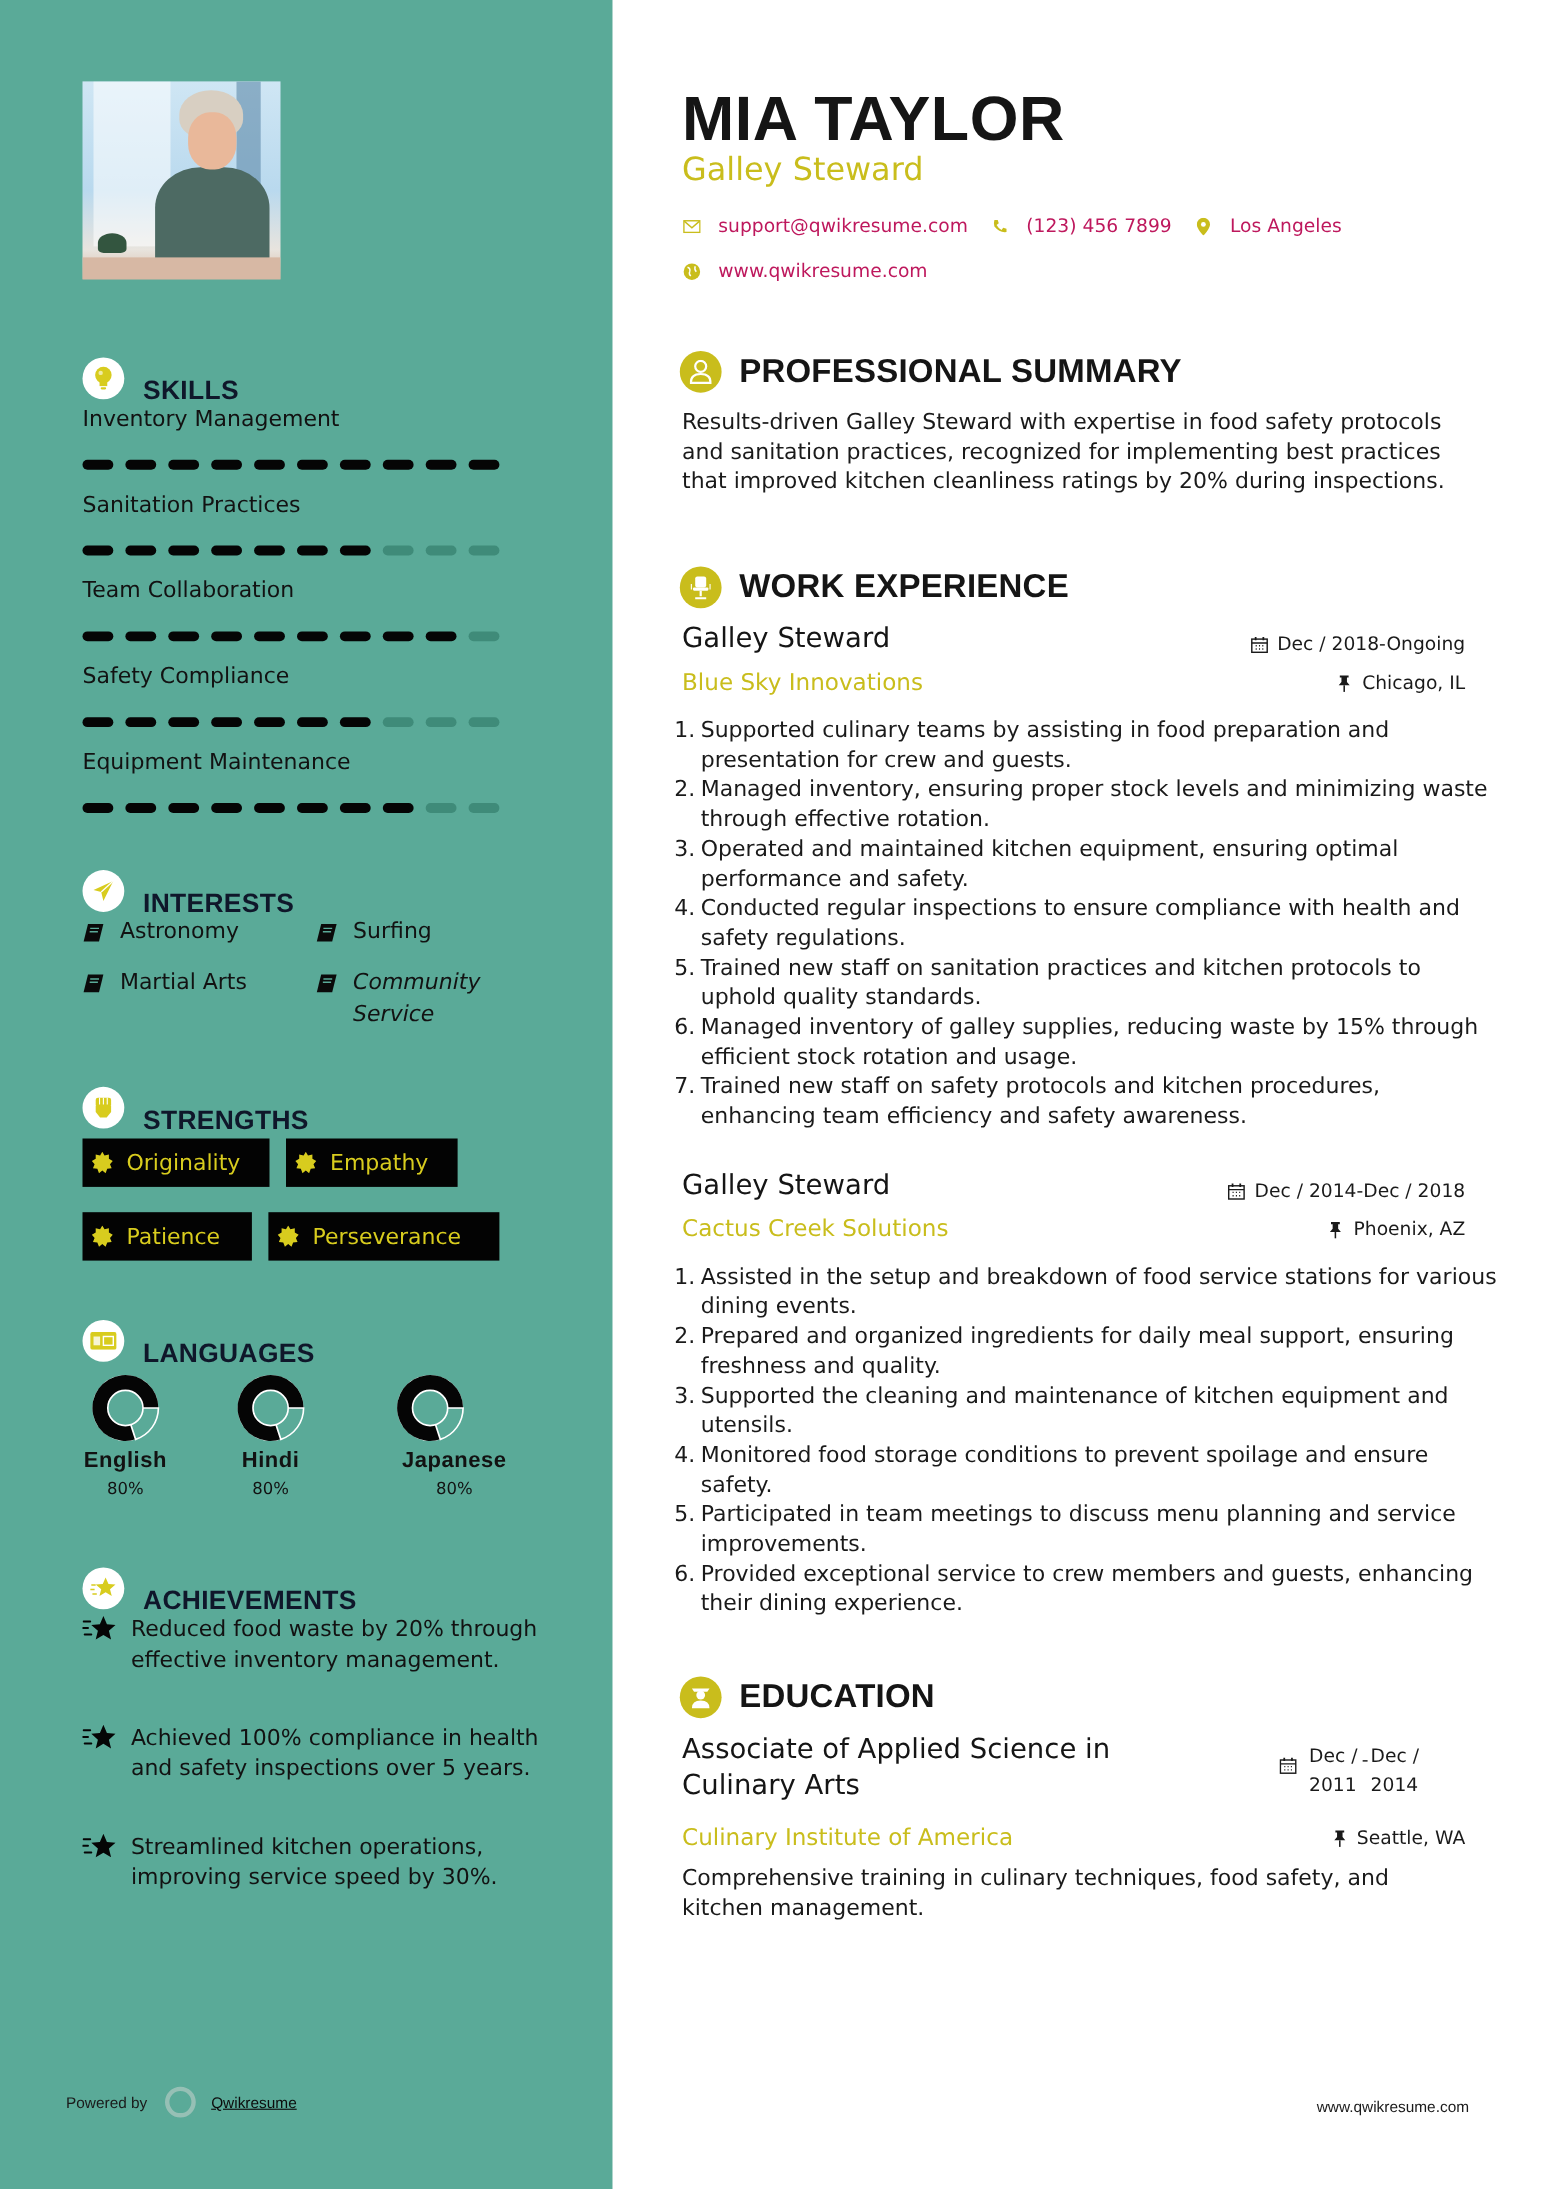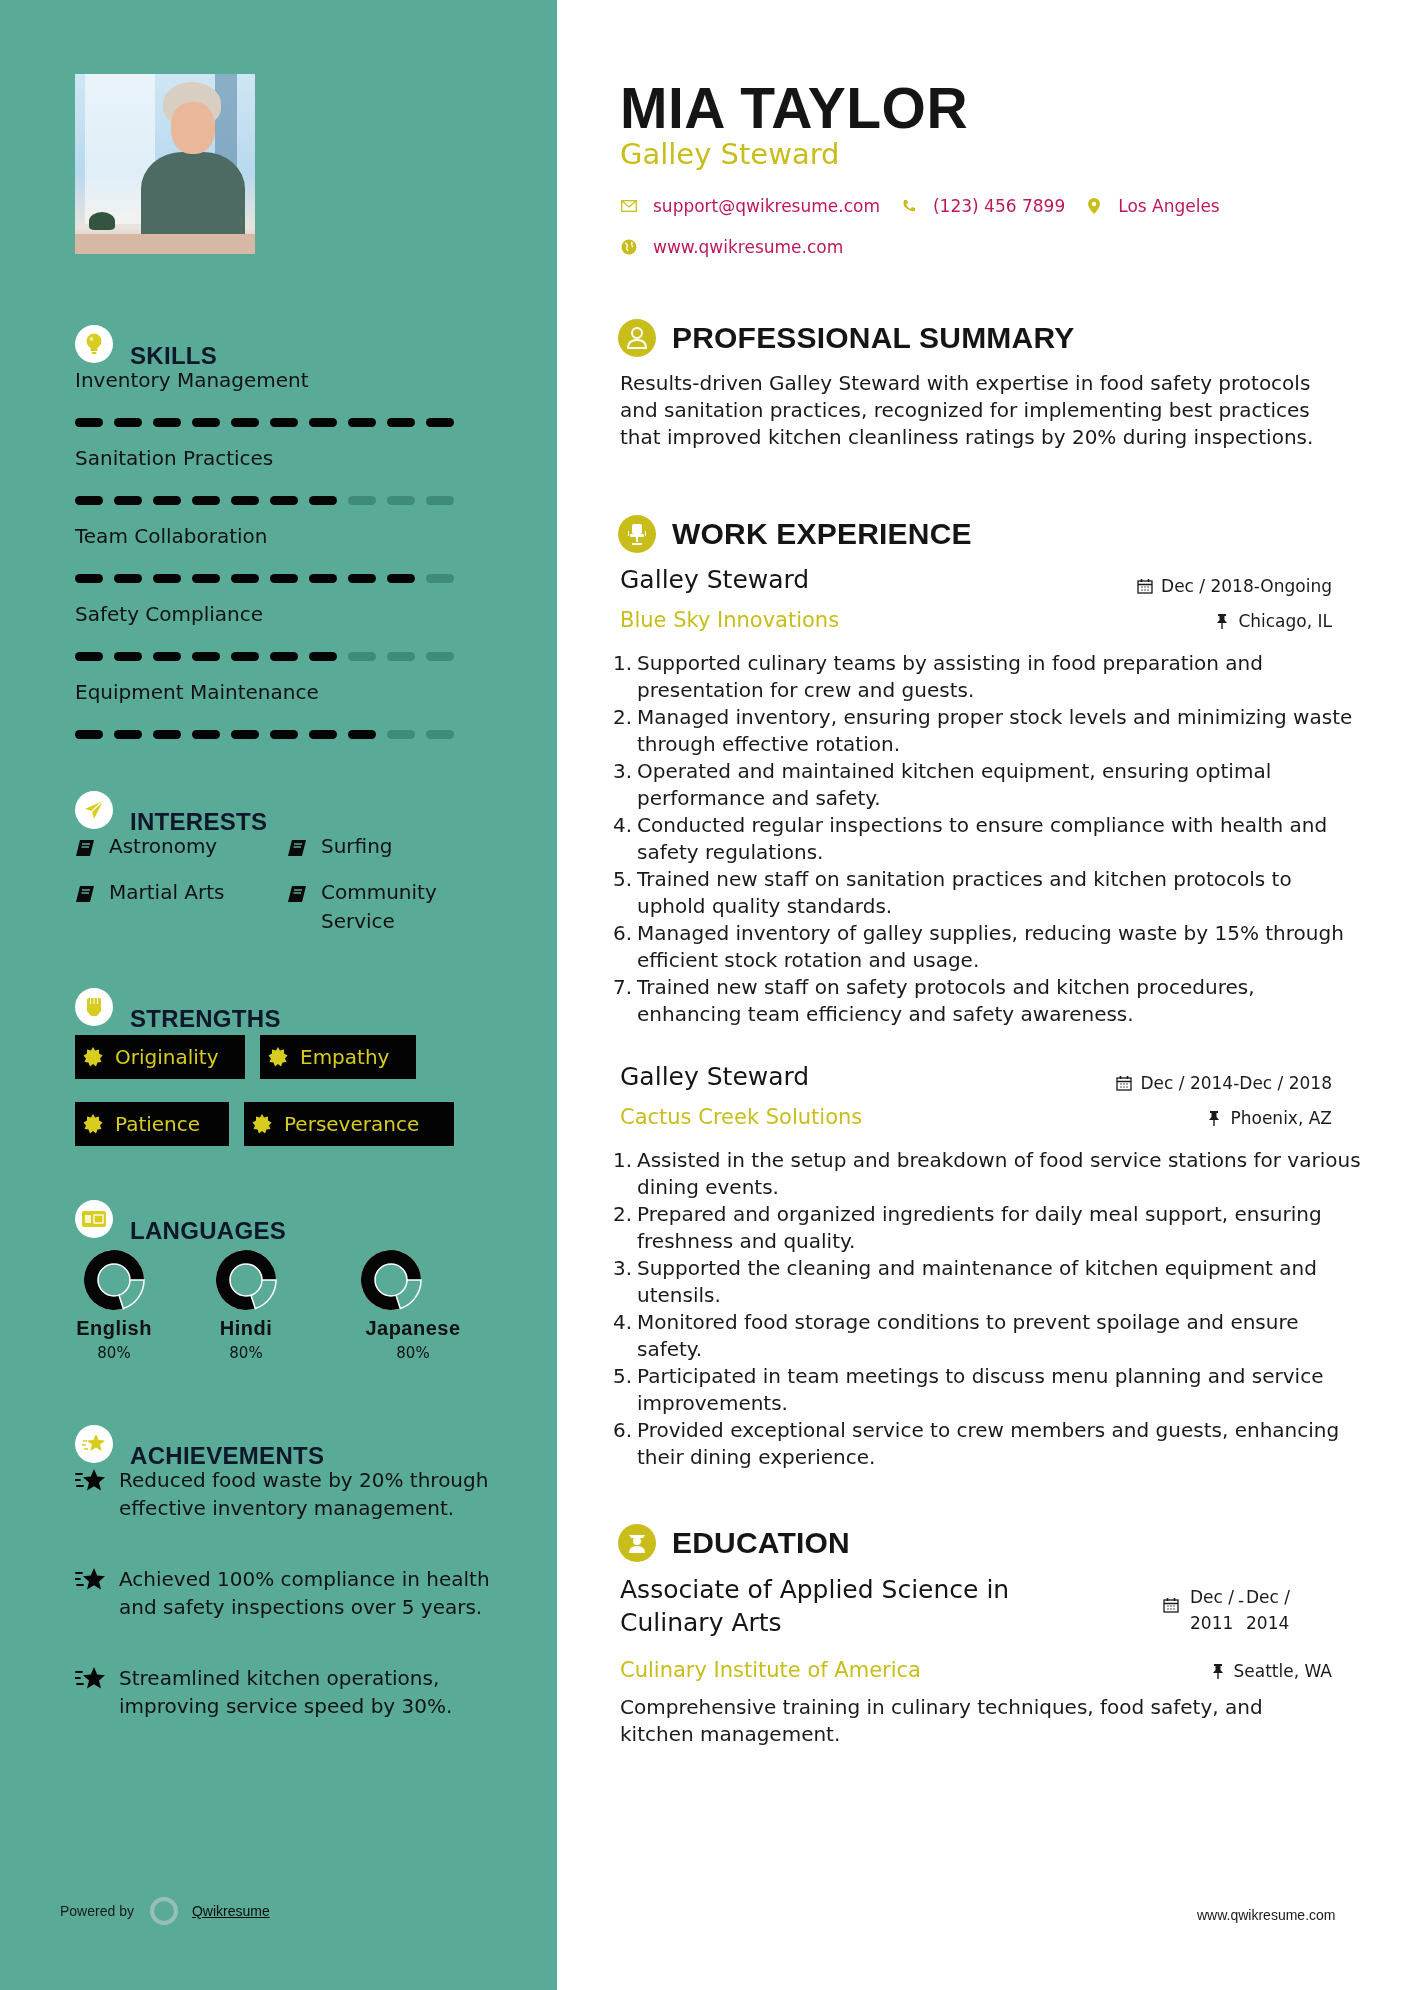--- a/index.html
+++ b/index.html
@@ -209,21 +209,21 @@
         </svg></span>
     <span>Surfing</span>
   </div>
   <div class="abs interest" style="left:75px; top:878px; width:190px;">
     <span class="ico"><svg width="20" height="18" viewBox="0 0 20 18">
           <path d="M5 1 H19 L15 17 H1 Z" fill="#0a0a0a"></path>
           <path d="M7 5 H15 M6.5 8 H14" stroke="#5aaa98" stroke-width="1.3"></path>
         </svg></span>
     <span>Martial Arts</span>
   </div>
-  <div class="abs interest" style="left:287px; top:878px; width:170px;">
+  <div class="abs interest" style="left:287px; top:878px; width:170px;font-style:italic;">
     <span class="ico"><svg width="20" height="18" viewBox="0 0 20 18">
           <path d="M5 1 H19 L15 17 H1 Z" fill="#0a0a0a"></path>
           <path d="M7 5 H15 M6.5 8 H14" stroke="#5aaa98" stroke-width="1.3"></path>
         </svg></span>
     <span>Community Service</span>
   </div>
 
   <div class="abs s-head" style="left:75px; top:981px;">
     <span class="s-icon">
       <svg width="20" height="22" viewBox="0 0 20 22">

